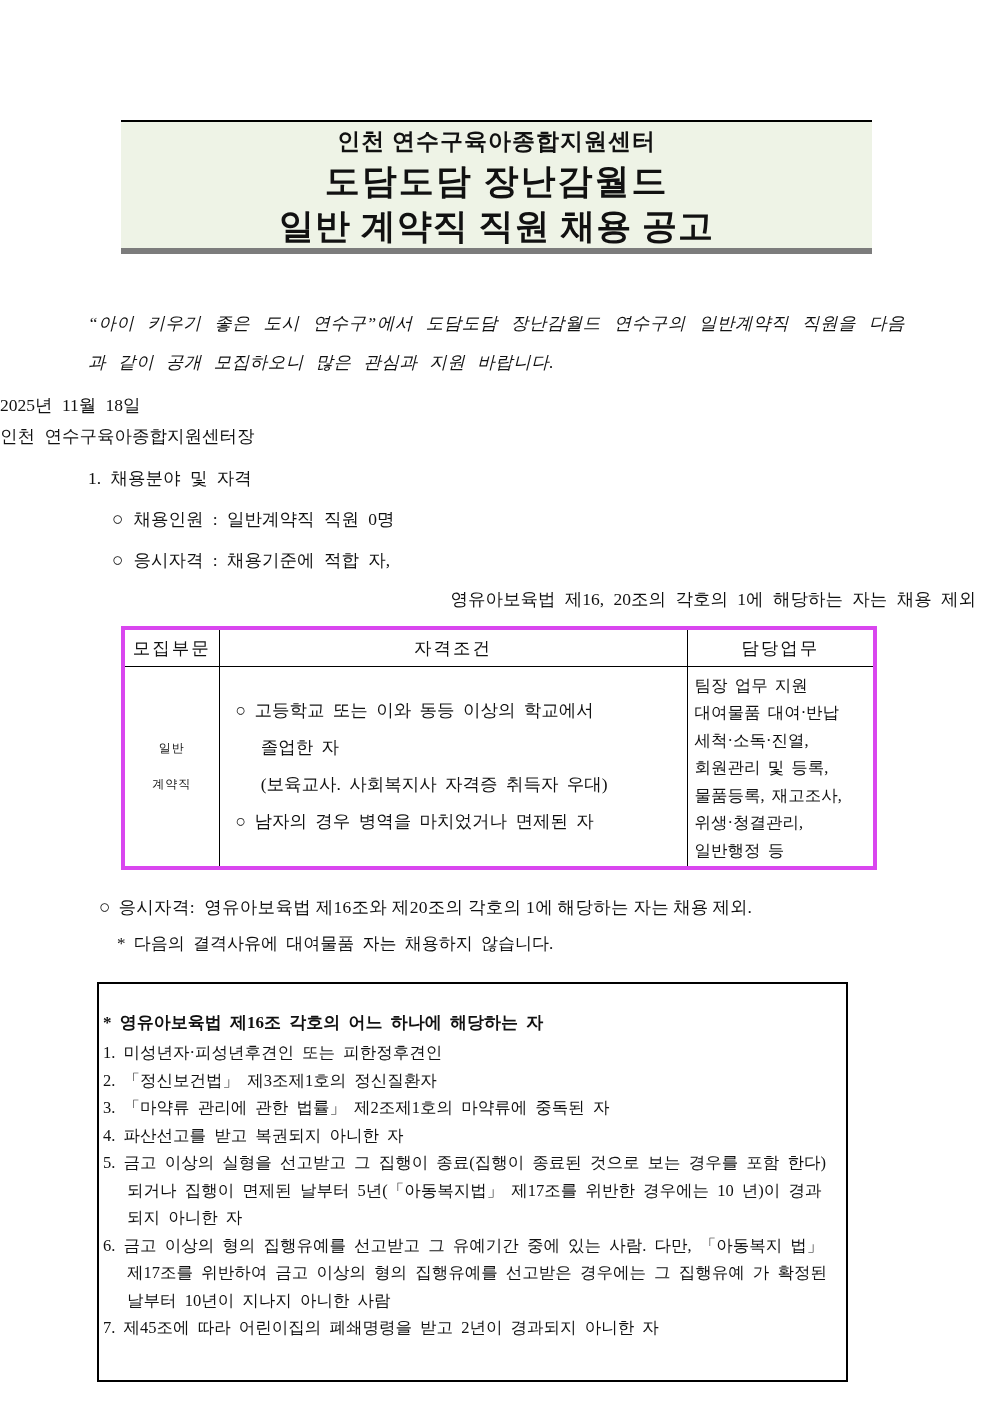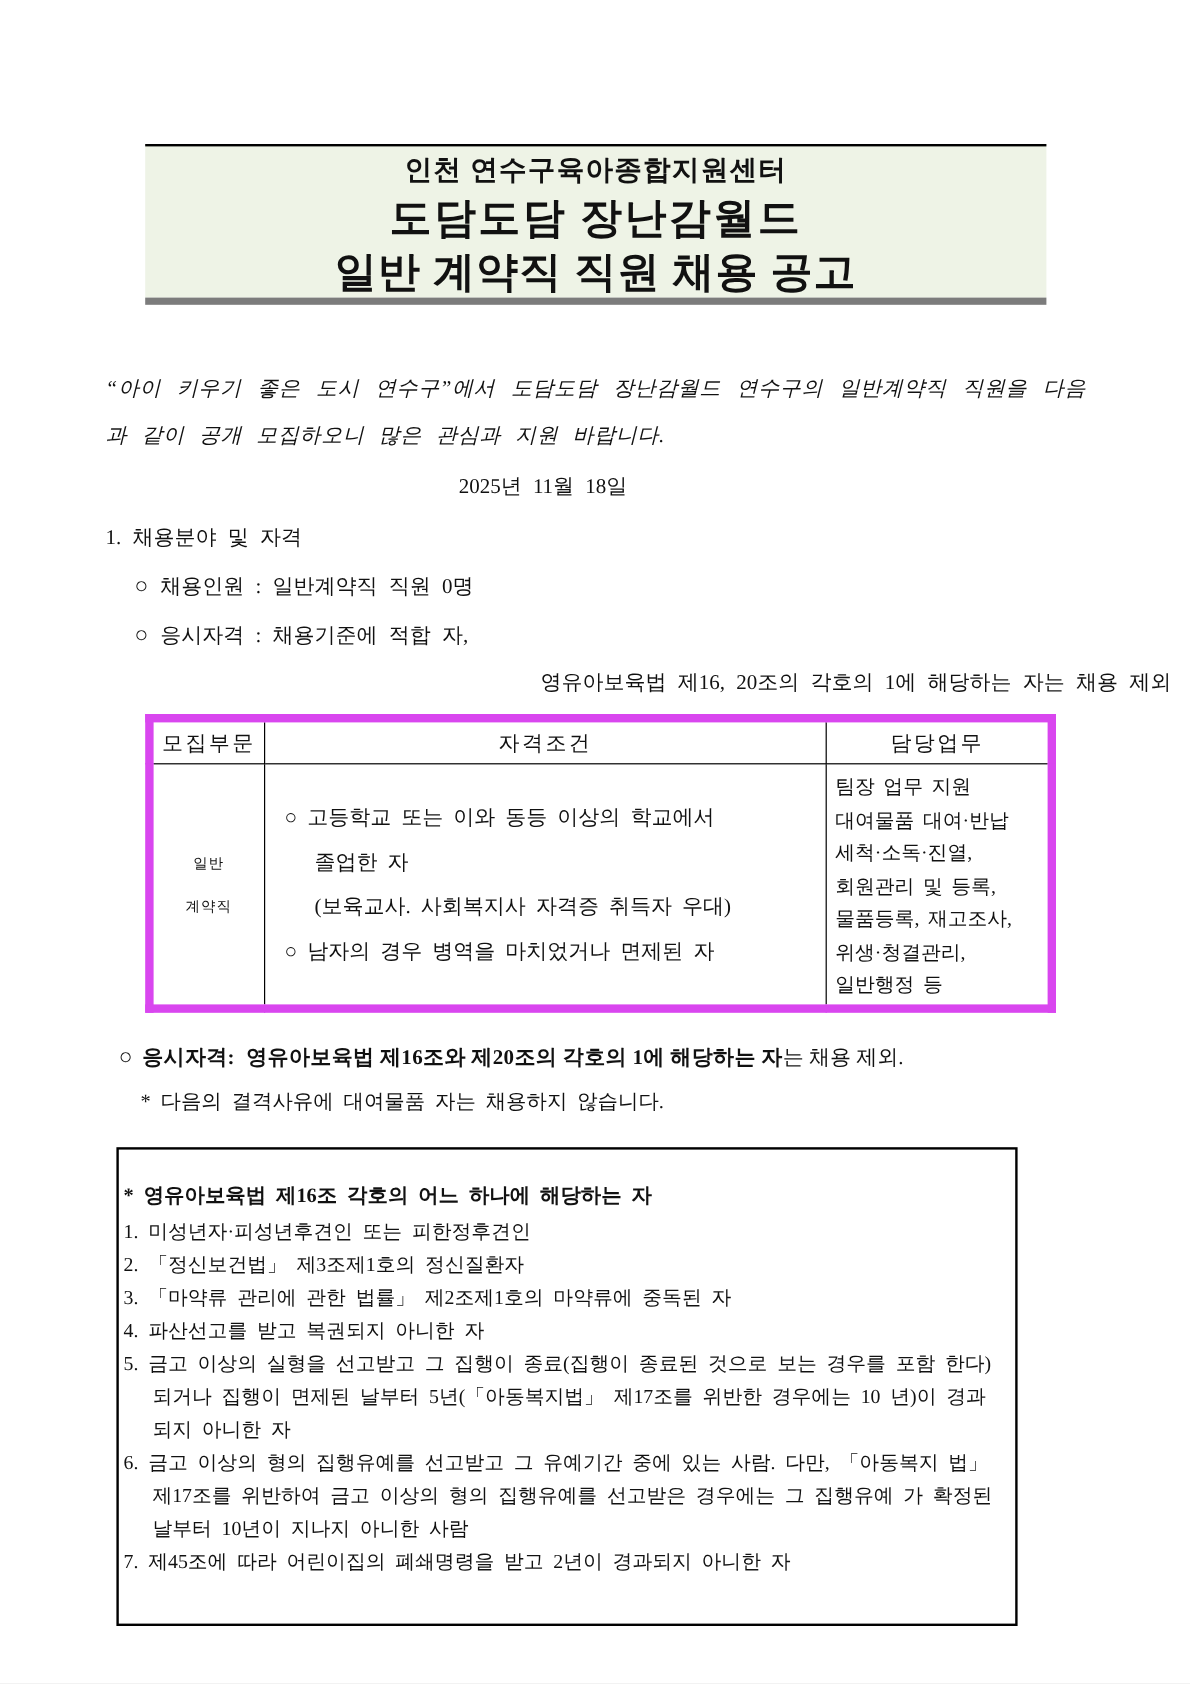--- a/index.html
+++ b/index.html
@@ -32,39 +32,39 @@
     margin: 50px 87px 0 88px;
     font-size: 17.5px;
     line-height: 39px;
     text-align: justify;
     word-spacing: 7px;
     letter-spacing: 0.5px;
     font-style: italic;
   }
   .date-line, .signer-line {
     margin-right: 87px;
-    text-align: center;
+    text-align: left;
     font-size: 17.5px;
     line-height: 31px;
     word-spacing: 5px;
   }
   .date-line { margin-top: 8px; }
 
   
   .sec-heading { margin: 14px 0 0 88px; font-size: 17.5px; word-spacing: 5px; }
   .sec-item { margin: 17px 0 0 112px; font-size: 17.5px; word-spacing: 5px; }
   .sec-item .bullet { font-size: 19px; margin-right: 10px; }
   .sec-item-cont { margin: 15px 16px 0 240px; font-size: 17.5px; word-spacing: 5px; text-align: right; }
 
   
   table.recruit {
     margin: 15px 0 0 121px;
     width: 752px;
     border-collapse: collapse;
-    border: 7px solid #d946ef;
+    border: 4px solid #d946ef;
     table-layout: fixed;
   }
   table.recruit th, table.recruit td { border: 1px solid #000; }
   table.recruit th {
     height: 38px;
     font-size: 17.5px;
     font-weight: normal;
     text-align: center;
     letter-spacing: 2px;
   }
@@ -73,21 +73,21 @@
   td.cat-cell div { line-height: 36px; letter-spacing: 1px; }
   td.qual-cell { padding: 6px 6px 6px 16px; font-size: 17.5px; margin-left: 20px; }
   td.qual-cell div { line-height: 37px; white-space: pre-wrap; word-spacing: 4px; }
   td.duty-cell { padding: 2px 2px 2px 7px; font-size: 16.5px; vertical-align: top; }
   td.duty-cell div { line-height: 27.5px; word-spacing: 3px; }
   td.duty-cell { padding-top: 5px; }
 
   
   .elig-note { margin: 25px 0 0 99px; font-size: 17.5px; white-space: pre-wrap; }
   .elig-note .bullet { font-size: 19px; margin-right: 8px; }
-  .elig-note .bold { font-weight: bold; letter-spacing: 0.3px; margin-top: 45px; }
+  .elig-note .bold { font-weight: normal; letter-spacing: 0.3px; margin-top: 45px; }
   .elig-sub { margin: 13px 0 0 117px; font-size: 17px; word-spacing: 4px; }
 
   
   .dq-box {
     margin: 27px 0 0 97px;
     width: 751px;
     border: 2px solid #000;
     padding: 25px 12px 38px 4px;
   }
   .dq-title { font-weight: bold; font-size: 17px; line-height: 28px; word-spacing: 4px; margin-bottom: 2px; }
@@ -106,20 +106,21 @@
 
   <div class="banner" style="background: rgb(238, 243, 230);">
     <div class="t1">인천 연수구육아종합지원센터</div>
     <div class="t2">도담도담 장난감월드</div>
     <div class="t3">일반 계약직 직원 채용 공고</div>
   </div>
   <div class="banner-underbar" style="background: rgb(124, 124, 124);"></div>
 
   <p class="intro">“아이 키우기 좋은 도시 연수구”에서 도담도담 장난감월드 연수구의 일반계약직 직원을 다음과 같이 공개 모집하오니 많은 관심과 지원 바랍니다.</p>
   <div class="date-line">2025년 11월 18일</div>
+  <div class="signer-line">인천 연수구육아종합지원센터장</div>
 
   <div class="sec-heading">1. 채용분야 및 자격</div>
   <div class="sec-item"><span class="bullet">○</span><span>채용인원 : 일반계약직 직원 0명</span></div>
   <div class="sec-item"><span class="bullet">○</span><span>응시자격 : 채용기준에 적합 자,</span></div>
   <div class="sec-item-cont">영유아보육법 제16, 20조의 각호의 1에 해당하는 자는 채용 제외</div>
 
   <table class="recruit">
     <colgroup>
       <col style="width:96px">
       <col style="width:468px">

